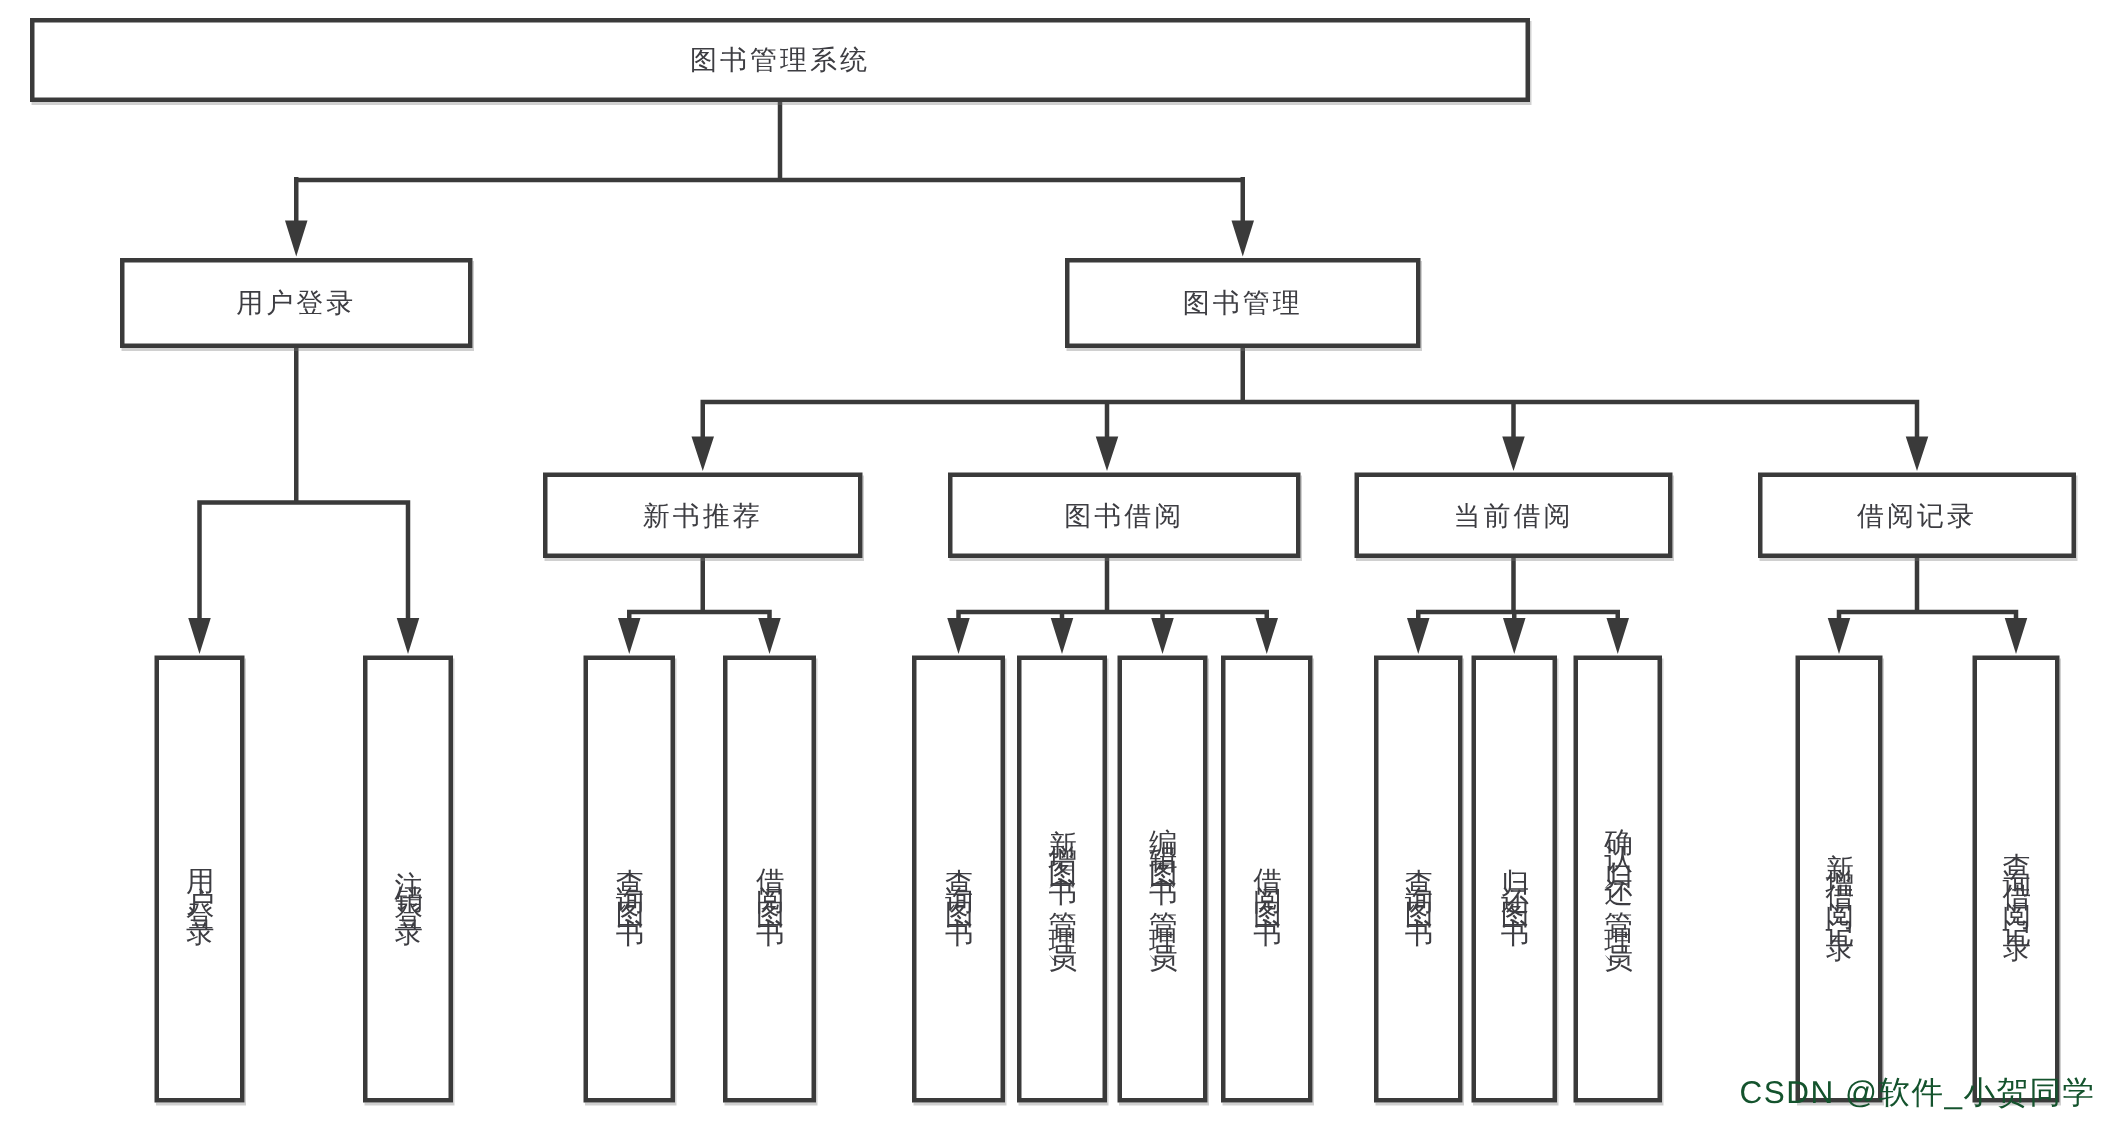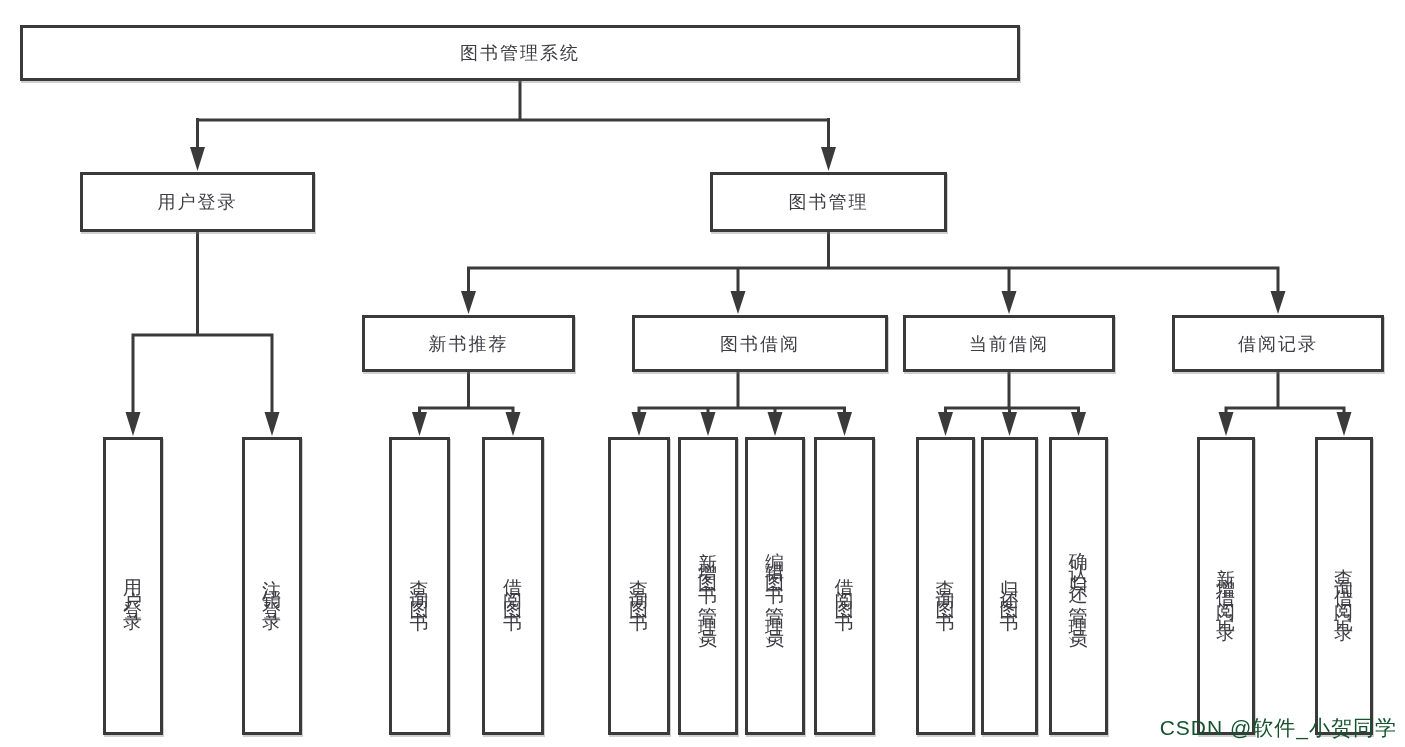--- a/index.html
+++ b/index.html
@@ -115,35 +115,35 @@
              M700.5 412 L715.5 412 L708 436 Z
              M767.5 412 L782.5 412 L775 436 Z
              M837 412 L852 412 L844.5 436 Z
              M938 412 L953 412 L945.5 436 Z
              M1002 412 L1017 412 L1009.5 436 Z
              M1071 412 L1086 412 L1078.5 436 Z
              M1218.5 412 L1233.5 412 L1226 436 Z
              M1336.5 412 L1351.5 412 L1344 436 Z"></path>
   </svg>
 
-  <div class="hbox" style="left:20px; top:25px; width:1000px; height:56px;">
+  <div class="hbox" style="left:20px; top:12px; width:1000px; height:56px;">
     <span class="lbl">图书管理系统</span>
   </div>
 
   <div class="hbox" style="left:80px; top:172px; width:235px; height:60px;">
     <span class="lbl">用户登录</span>
   </div>
   <div class="hbox" style="left:362px; top:315px; width:213px; height:57px;">
     <span class="lbl">新书推荐</span>
   </div>
 
   <div class="hbox" style="left:710px; top:172px; width:237px; height:60px;">
     <span class="lbl">图书管理</span>
   </div>
-  <div class="hbox" style="left:632px; top:315px; width:256px; height:57px;">
+  <div class="hbox" style="left:632px; top:315px; width:235px; height:57px;">
     <span class="lbl">图书借阅</span>
   </div>
   <div class="hbox" style="left:903px; top:315px; width:212px; height:57px;">
     <span class="lbl">当前借阅</span>
   </div>
   <div class="hbox" style="left:1172px; top:315px; width:212px; height:57px;">
     <span class="lbl">借阅记录</span>
   </div>
 
   <div class="vbox" style="left:103px; width:60px;">

